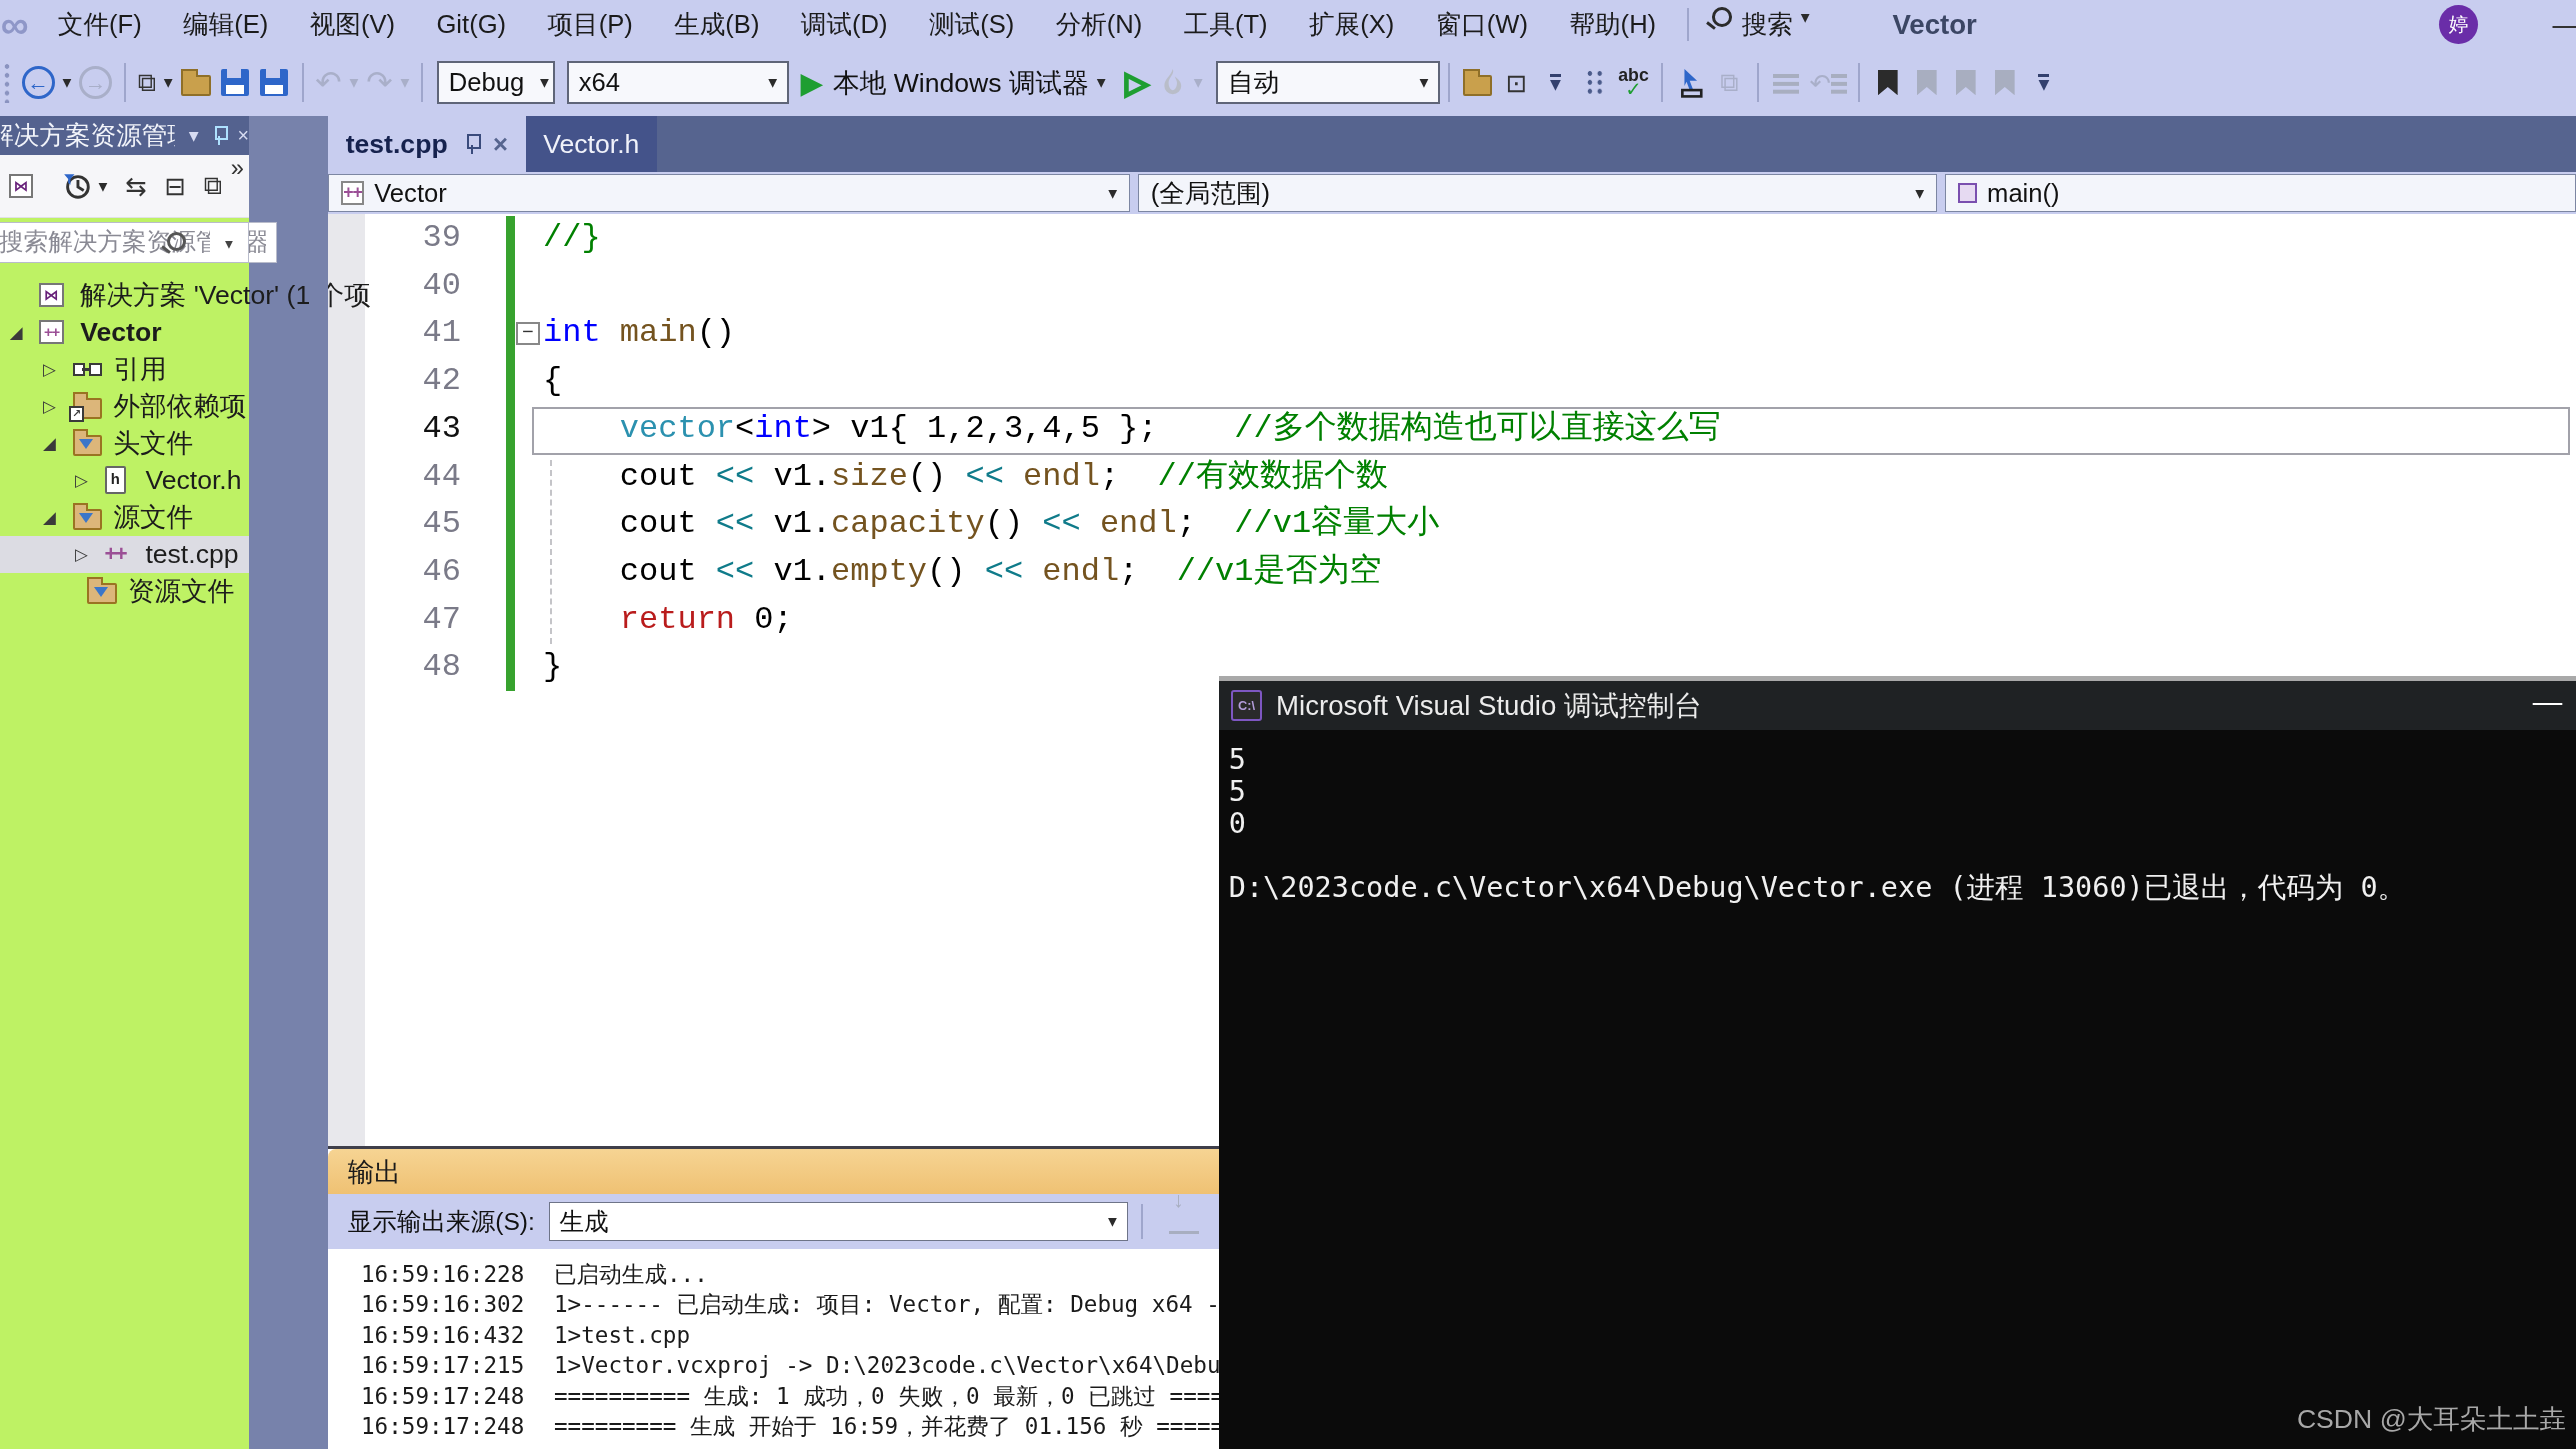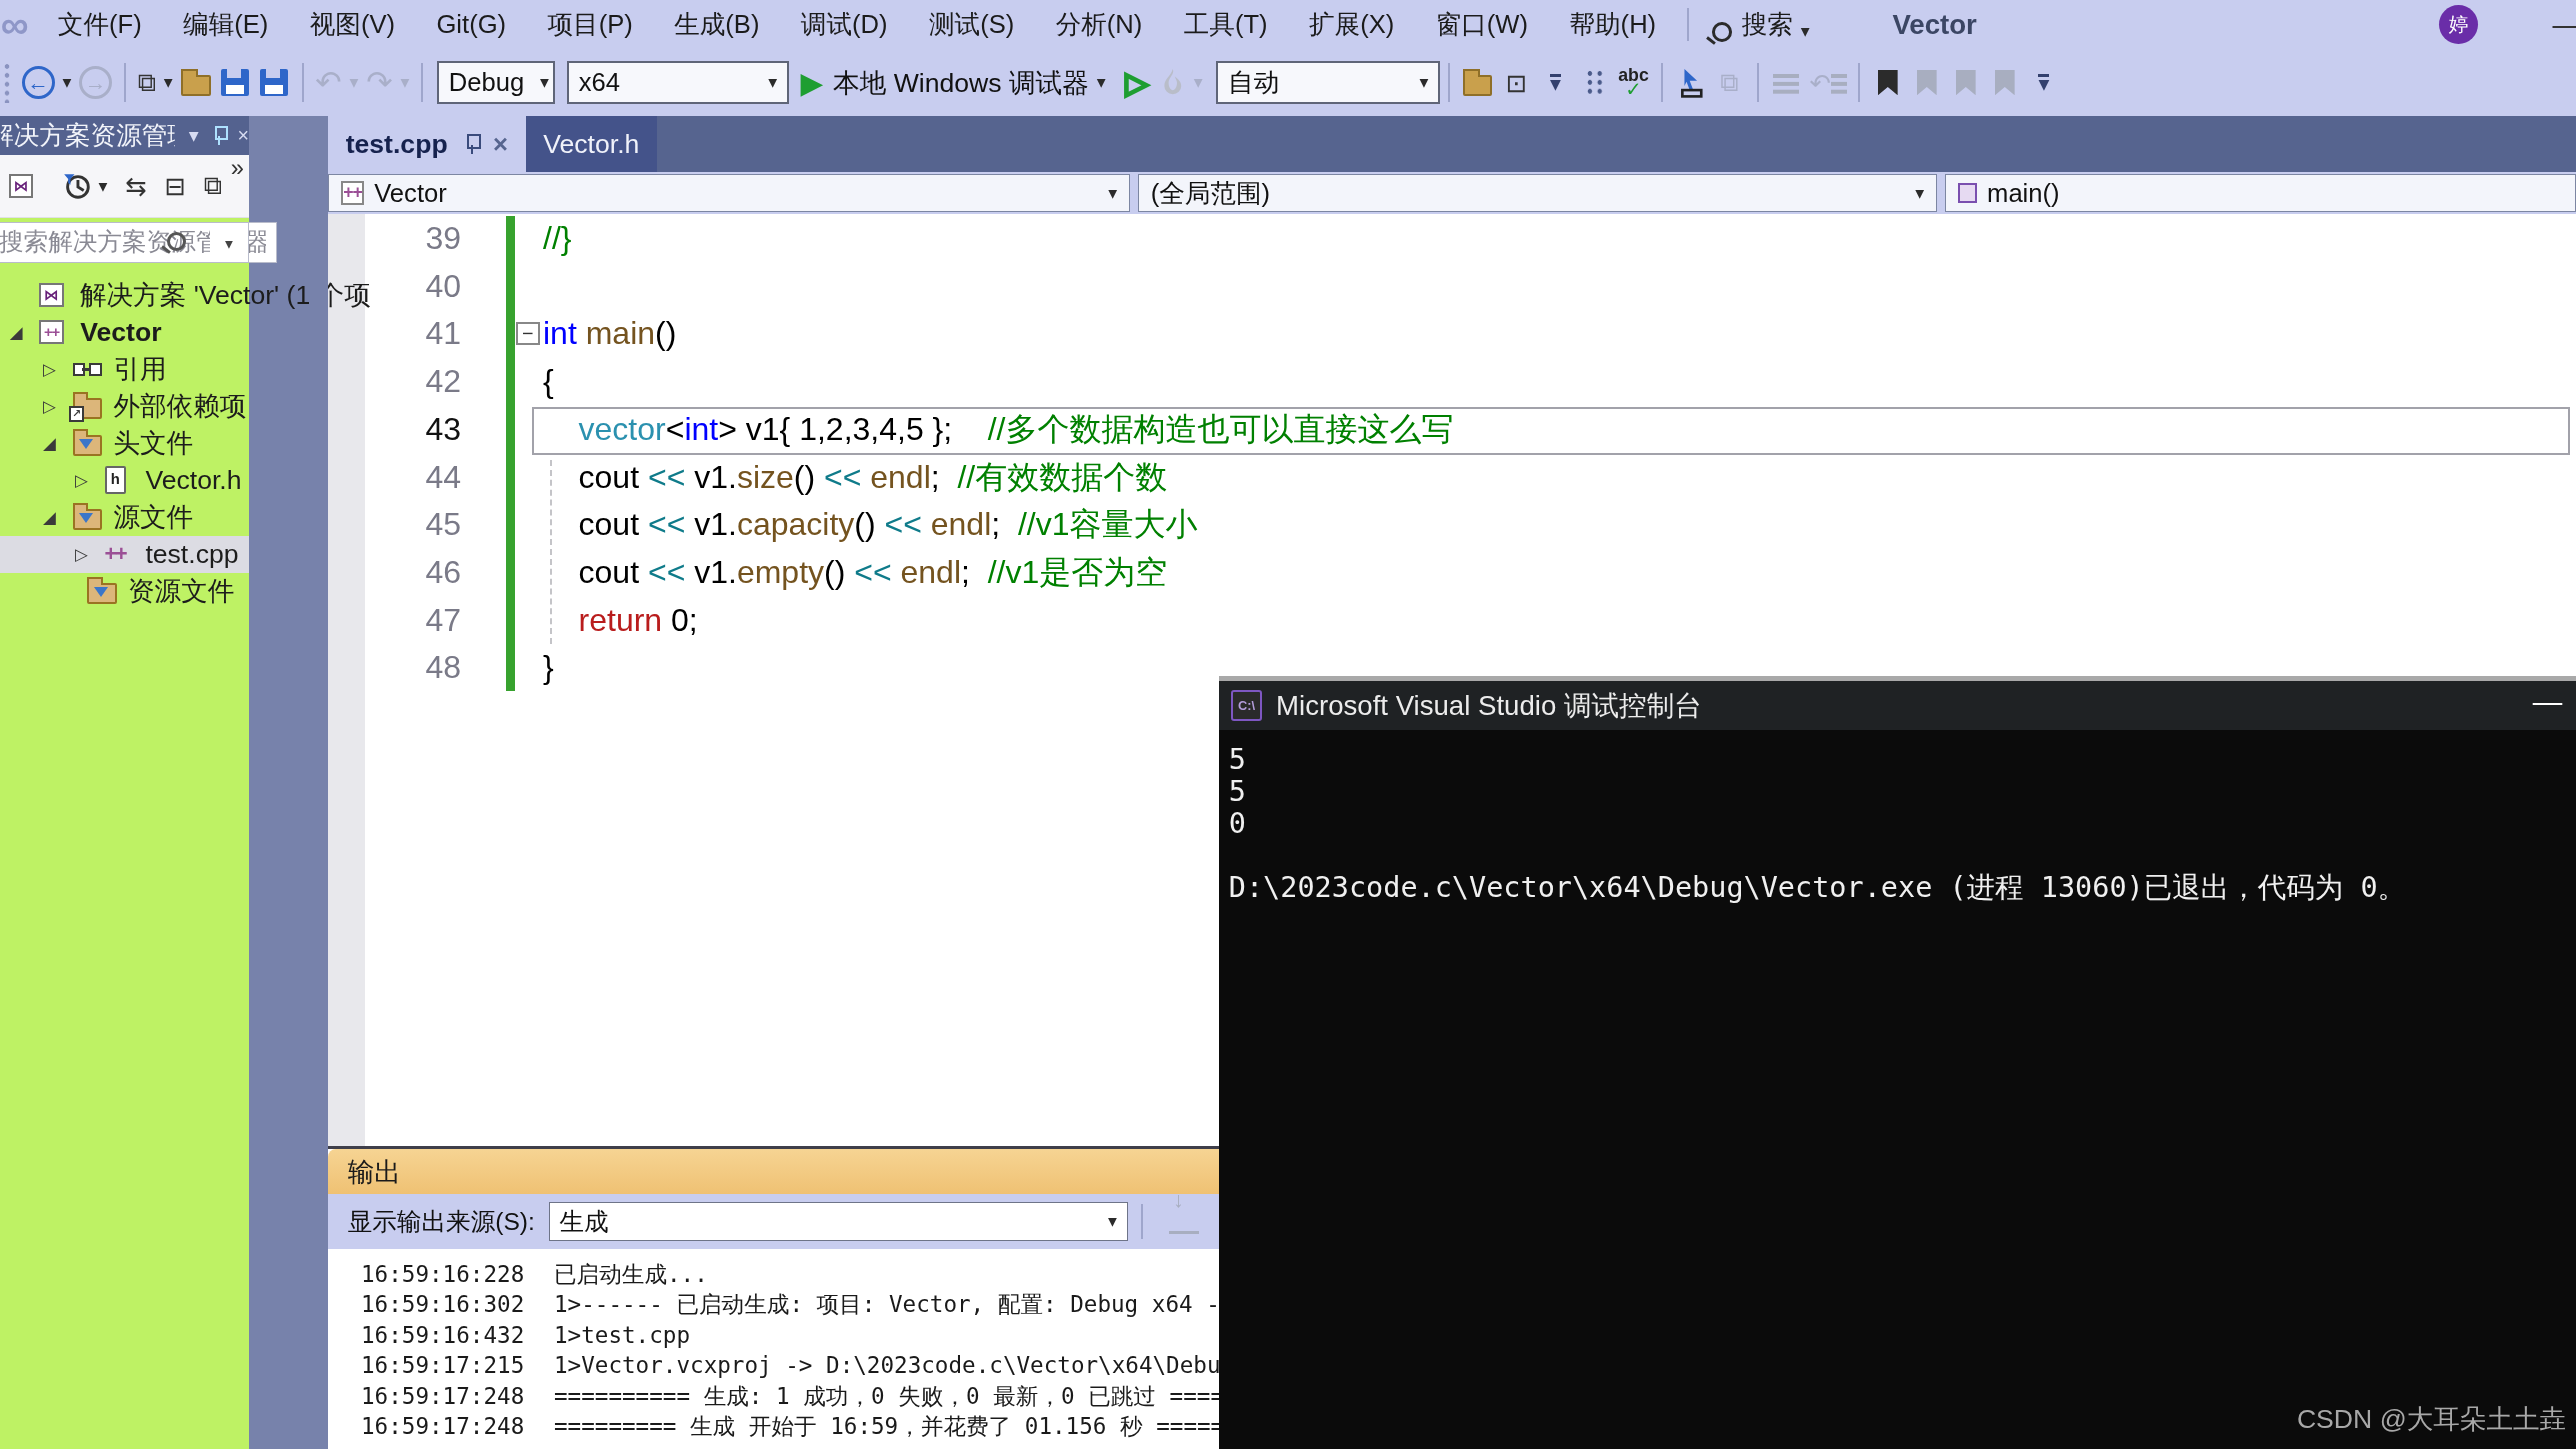--- a/index.html
+++ b/index.html
@@ -6,21 +6,21 @@
   html,body { width: 2576px; height: 1449px; overflow: hidden;
     font-family: "Liberation Sans", "DejaVu Sans", sans-serif; }
   #app { position: relative; width: 2576px; height: 1449px; background:#7782AB; }
 
   
   #menubar { position:absolute; left:0; top:0; width:2576px; height:49px;
     background:#C8CDEF; display:flex; align-items:center; z-index:5; }
   .vslogo { font-size:39px; font-weight:bold; color:#8F97C8; margin-left:-7.9px; width:45px; text-align:center; }
   .menu-item { font-size:25.6px; color:#1b1b1b; padding:0 20.7px; line-height:49px; cursor:default; }
   .menu-sep { width:2px; height:33px; background:#9FA6CC; margin:0 9.8px; }
-  .menu-search { display:flex; align-items:flex-end; font-size:25.6px; color:#1b1b1b; padding:0 13.8px; }
+  .menu-search { display:flex; align-items:flex-start; font-size:25.6px; color:#1b1b1b; padding:0 13.8px; }
   .mag { position:relative; width:19.7px; height:19.7px; border:3px solid #2b2b2b; border-radius:50%; display:inline-block; margin-right:9.8px; }
   .mag:after { content:""; position:absolute; left:-8.9px; top:13.8px; width:9.8px; height:3px; background:#2b2b2b; transform:rotate(38deg); }
   .caret { font-size:17.7px; color:#2b2b2b; margin-left:7.9px; }
   .win-title { font-size:27.6px; font-weight:bold; color:#3B4664; margin-left:69px; }
   .avatar { position:absolute; right:98px; top:4.9px; width:39px; height:39px; border-radius:50%;
     background:#6A2DA8; color:#fff; font-size:19.7px; text-align:center; line-height:39px; }
   .win-min { position:absolute; right:-5.9px; top:7.9px; font-size:29.5px; color:#333; }
 
   
   #toolbar { position:absolute; left:0; top:49px; width:2576px; height:67px;
@@ -113,21 +113,21 @@
     align-items:center; font-size:25.6px; color:#111; padding:0 11.8px; }
   .nav-combo .caret { margin-left:auto; }
   #nav-project { width:802px; margin-left:0; }
   #nav-scope { width:799px; margin-left:7.9px; }
   #nav-member { flex:1; margin-left:7.9px; }
   .nc-ico { margin-right:9.8px; font-size:17.7px; color:#9B4F96; border:2px solid #888; background:#fff;
     width:23.6px; height:23.6px; line-height:19.7px; text-align:center; font-weight:bold; letter-spacing:-1px; }
   .cube { width:19.7px; height:19.7px; background:#E6DAF2; border:2px solid #7A4FAF; transform:rotate(0deg); margin-right:9.8px; }
 
   #code { position:absolute; left:0; top:98px; right:0; bottom:0; overflow:hidden;
-    font-family:Liberation Sans, sans-serif; font-size:32px; }
+    font-family:Liberation Mono, monospace; font-size:32px; }
   #bp-margin { position:absolute; left:0; top:0; width:37px; height:100%; background:#E8E8EC; }
   #green-bar { position:absolute; left:178px; top:2px; width:8.9px; height:475px; background:#37A22E; }
   .code-row { position:absolute; left:0; right:0; height:48px; }
   .ln { position:absolute; left:37px; width:96px; text-align:right; color:#7A7A88; line-height:48px; }
   .ln.cur { color:#111; }
   .ct { position:absolute; left:215px; line-height:48px; white-space:pre; }
   .tk-kw { color:#0000FF; } .tk-ty { color:#2B91AF; } .tk-fn { color:#74531F; }
   .tk-va { color:#000000;margin-top:10px; } .tk-op { color:#0F7B8A; } .tk-ct2 { color:#b91c1c; }
   .tk-com { color:#008000; } .tk-pl { color:#000; }
   .fold-box { position:absolute; left:188px; top:12.8px; width:23.6px; height:23.6px; border:2px solid #888;

